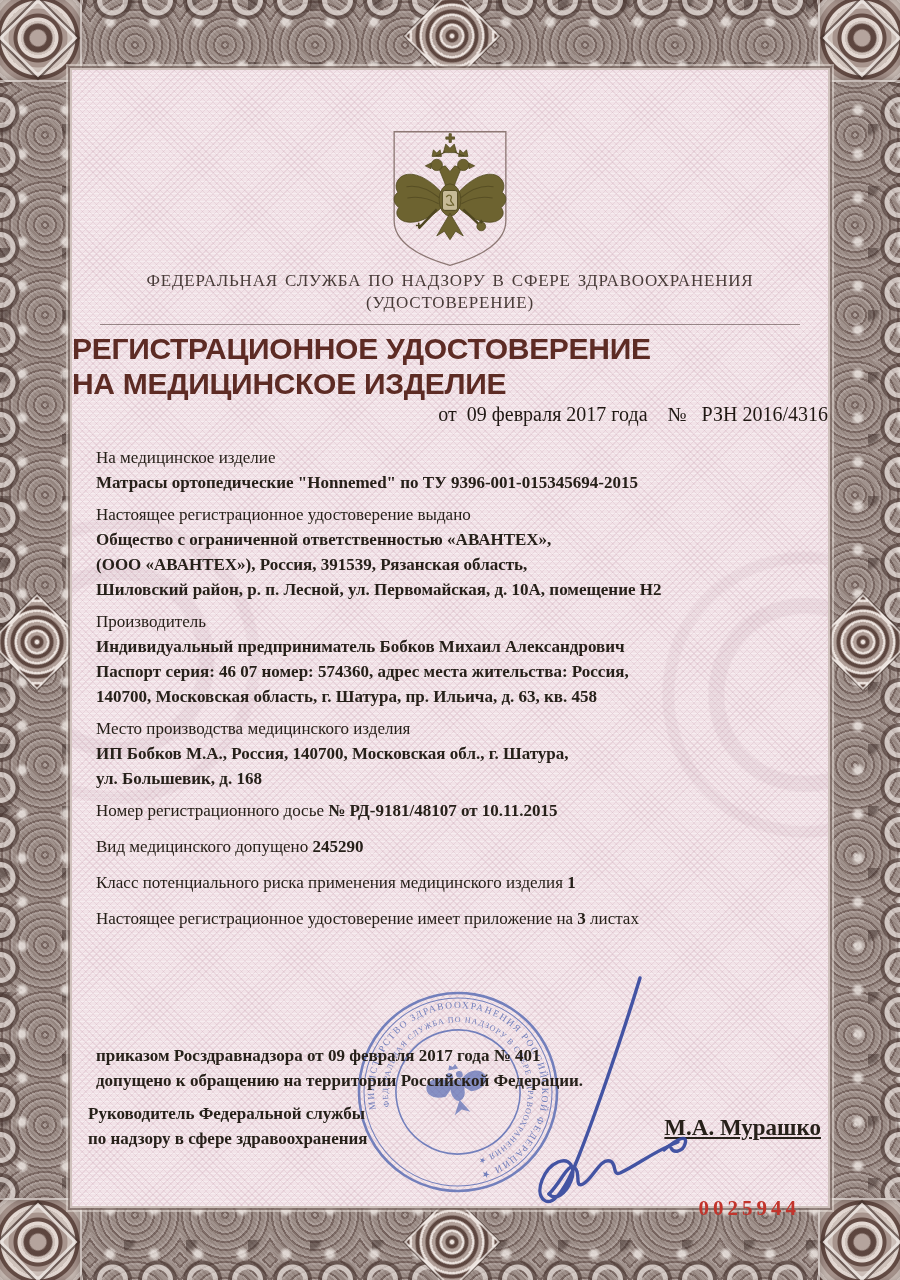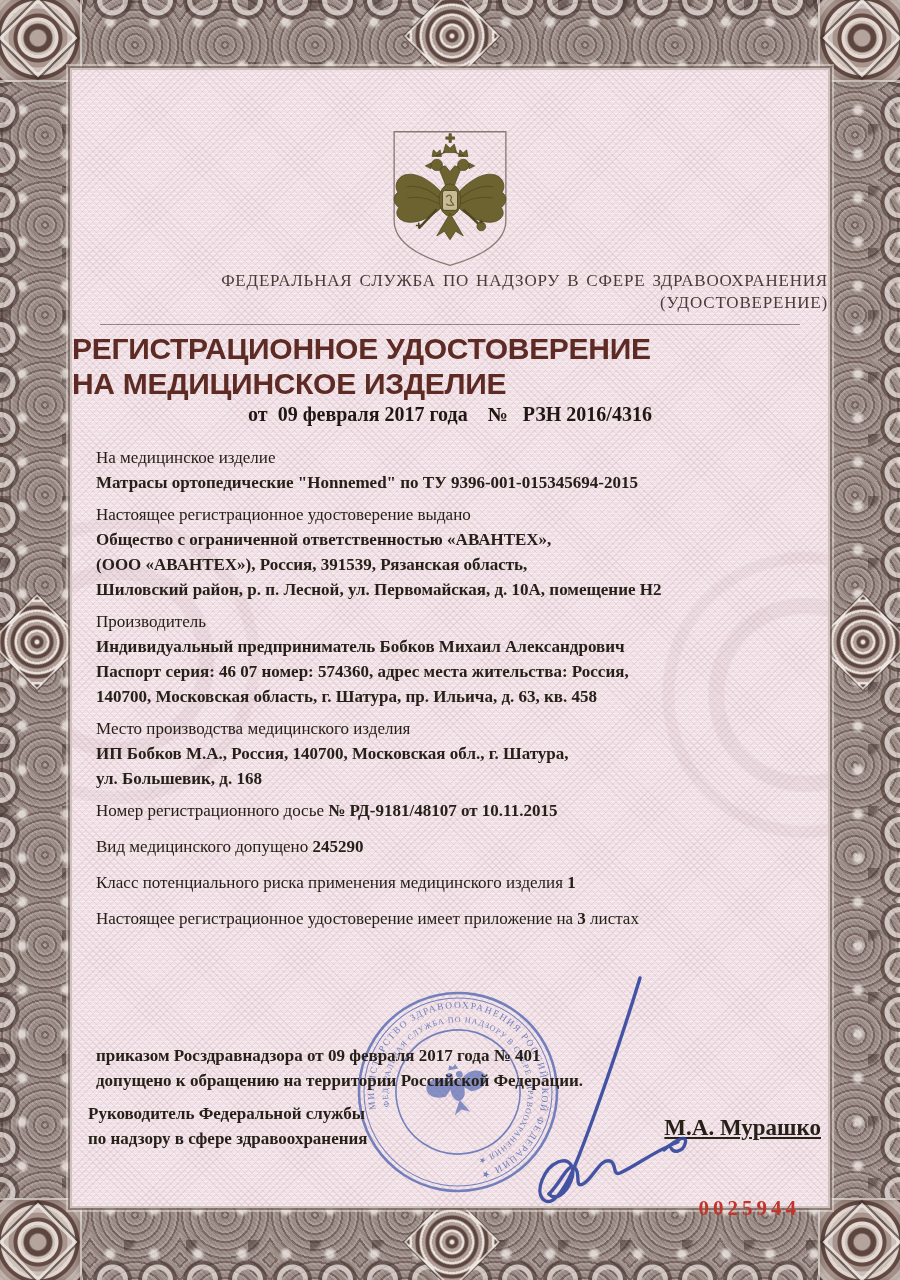--- a/index.html
+++ b/index.html
@@ -65,28 +65,28 @@
   }
   .page::before{ 
     content:"";position:absolute;inset:0;pointer-events:none;
     background-image:
       radial-gradient(circle at 6% 52%, rgba(0,0,0,0) 0 80px, rgba(173,136,152,.12) 82px 96px, rgba(0,0,0,0) 98px 130px, rgba(173,136,152,.10) 132px 142px, rgba(0,0,0,0) 144px),
       radial-gradient(circle at 97% 55%, rgba(0,0,0,0) 0 80px, rgba(173,136,152,.12) 82px 96px, rgba(0,0,0,0) 98px 130px, rgba(173,136,152,.10) 132px 142px, rgba(0,0,0,0) 144px);
   }
   .content{position:absolute;inset:0;padding-top:58px;}
 
   .emblem-wrap{height:142px;text-align:center;}
-  .agency{ text-align:right;font-size:17px;line-height:22px;letter-spacing:.8px;word-spacing:2px;color:#483b38;}
+  .agency{ text-align:center;font-size:17px;line-height:22px;letter-spacing:.8px;word-spacing:2px;color:#483b38;}
   .rule{border:none;border-top:1px solid rgba(94,74,72,.6);margin:10px 28px 0 28px;}
   .doc-title{
     margin-top:6px;text-align:left;color:#5d2b24;
     font-family:"Liberation Sans","DejaVu Sans",sans-serif;
     font-weight:bold;font-size:30px;line-height:35px;letter-spacing:-.3px;
   }
-  .doc-date{margin-top:2px;text-align:center;font-weight:bold;font-size:20px;line-height:22px;color:#1f1712;white-space:pre;}
+  .doc-date{margin-top:2px;text-align:right;font-weight:normal;font-size:20px;line-height:22px;color:#1f1712;white-space:pre;}
 
   .body-text{margin-top:20px;padding:0 24px;font-size:17px;line-height:25px;}
   .para{margin:0 0 7px 0;}
   .sec-label{font-weight:normal;}
   .sec-value{font-weight:bold;white-space:pre-line;}
   .row{margin:0 0 11px 0;}
   .row b{font-weight:bold;}
 
   .footer-block{position:absolute;left:0;right:0;top:950px;height:190px;font-size:17px;}
   .order-lines{position:absolute;left:24px;top:23px;line-height:25px;font-weight:bold;white-space:pre-line;}

